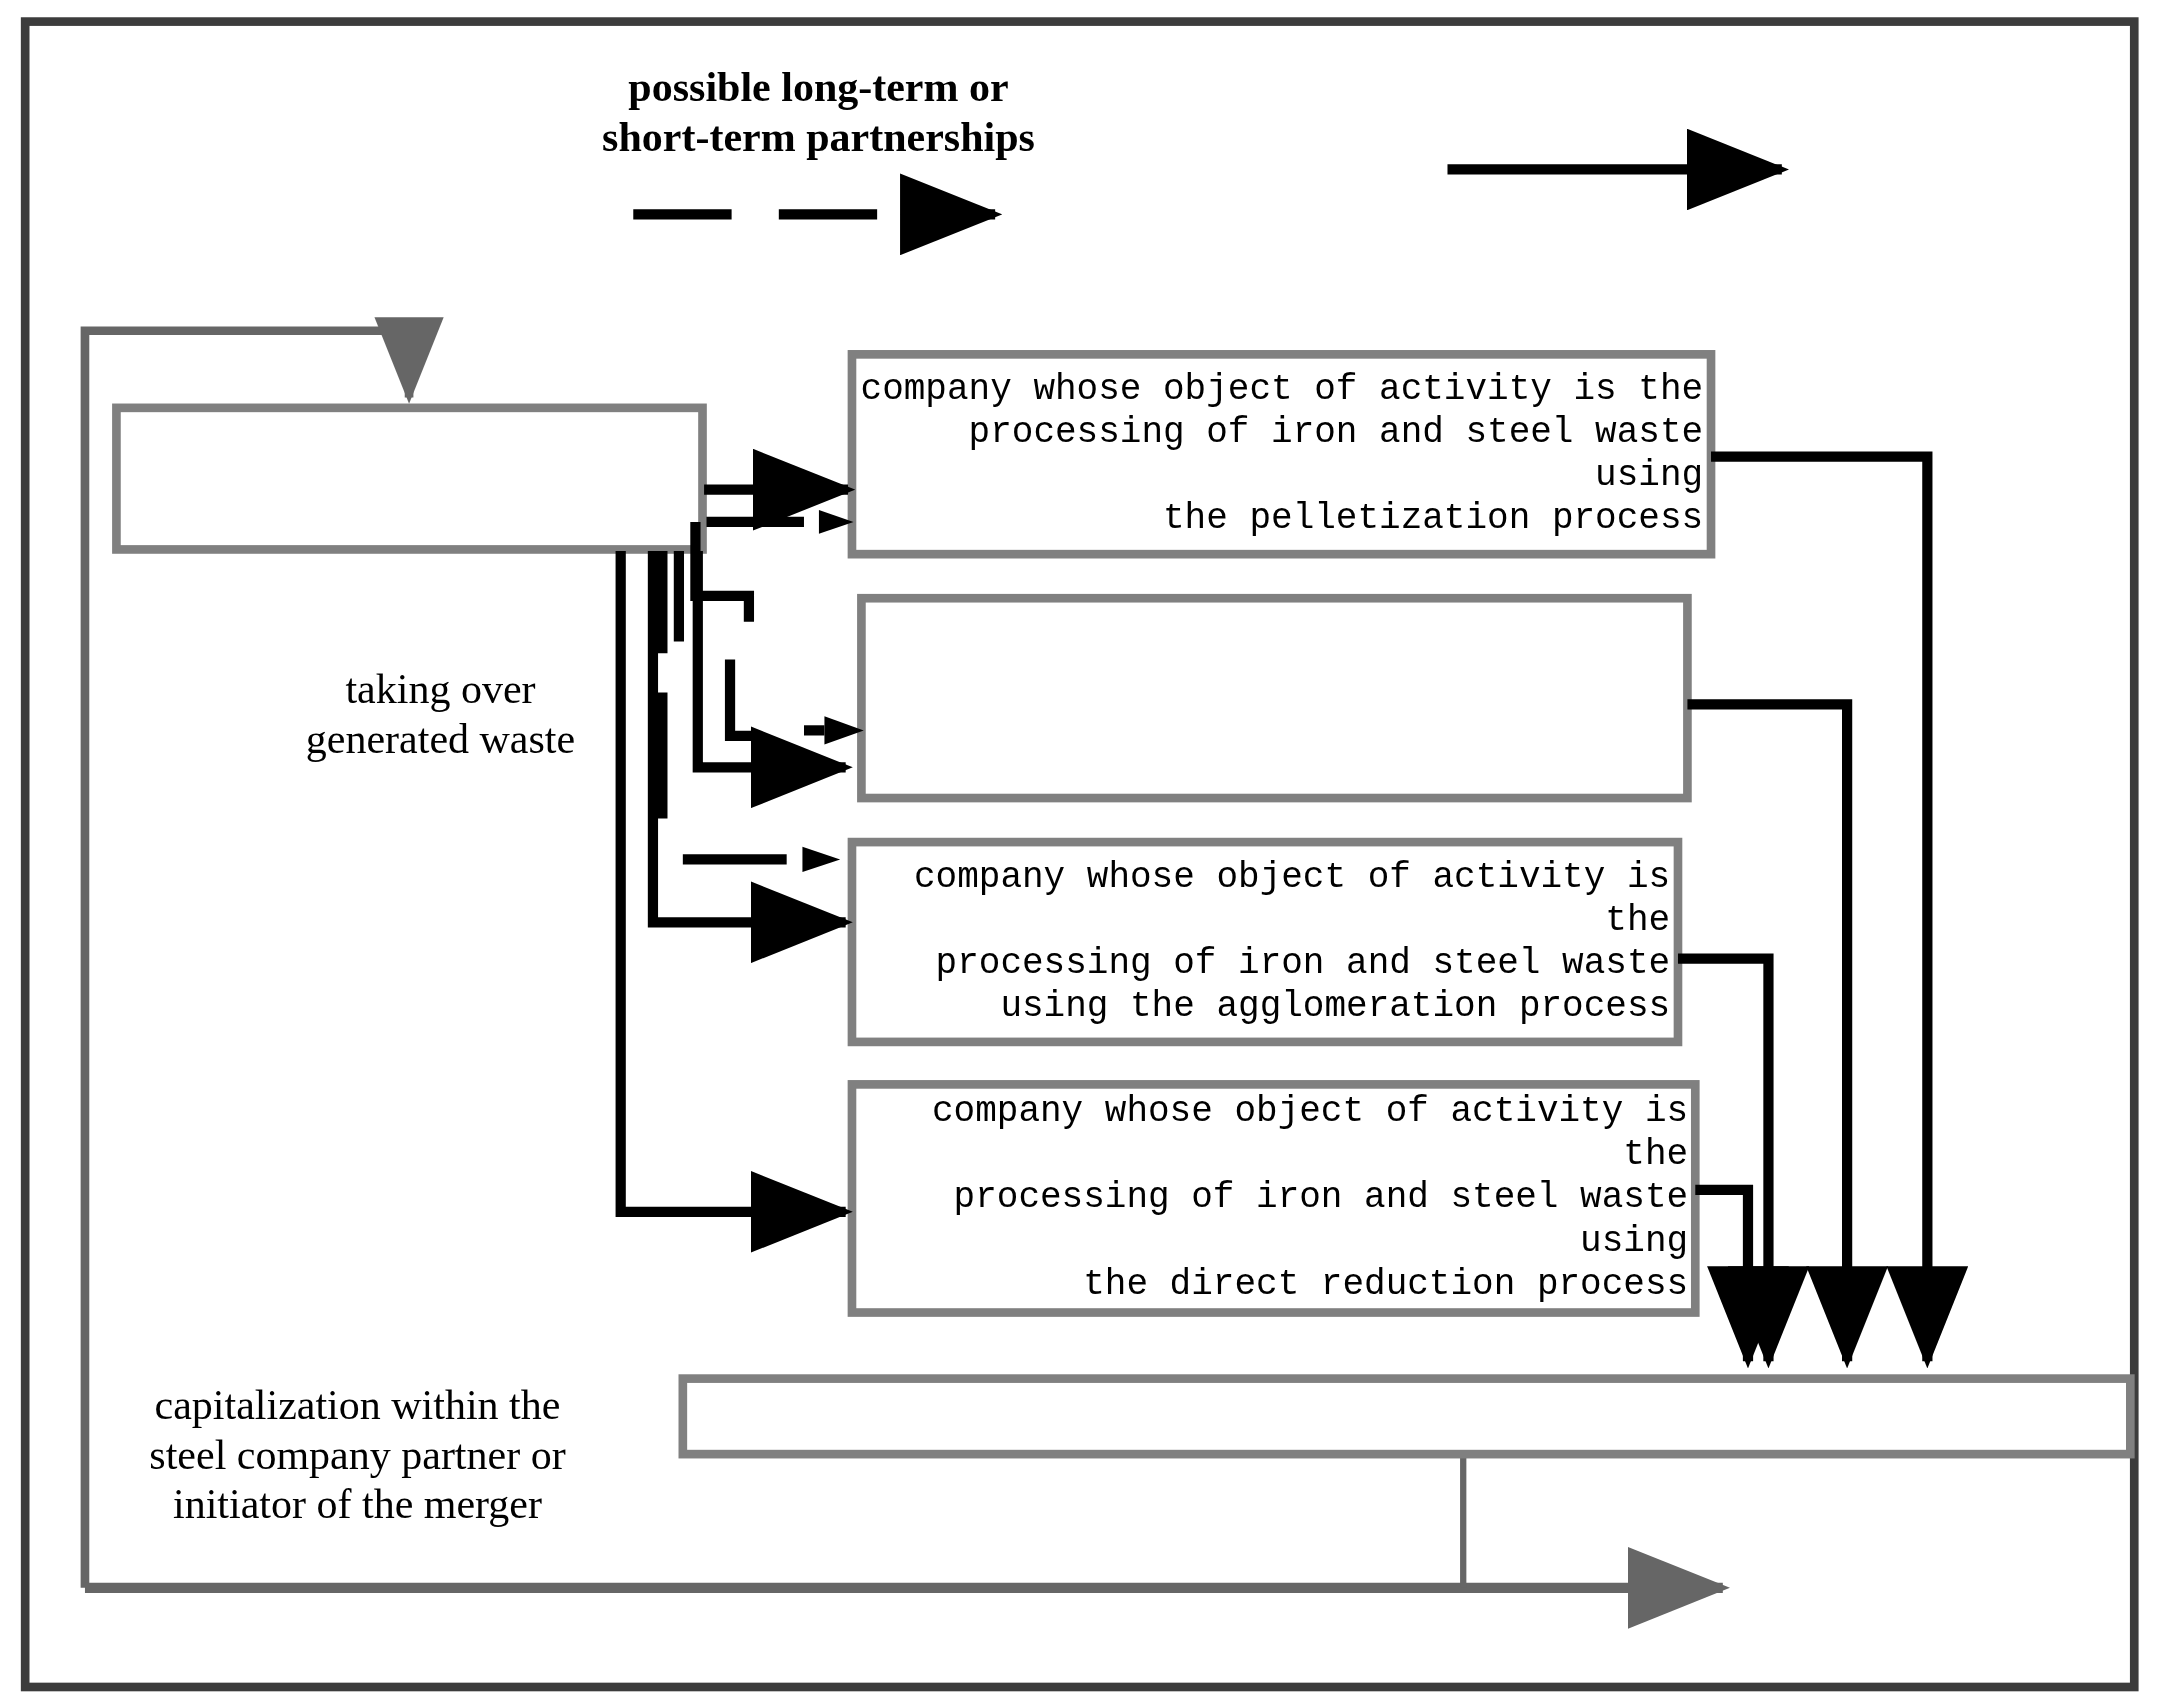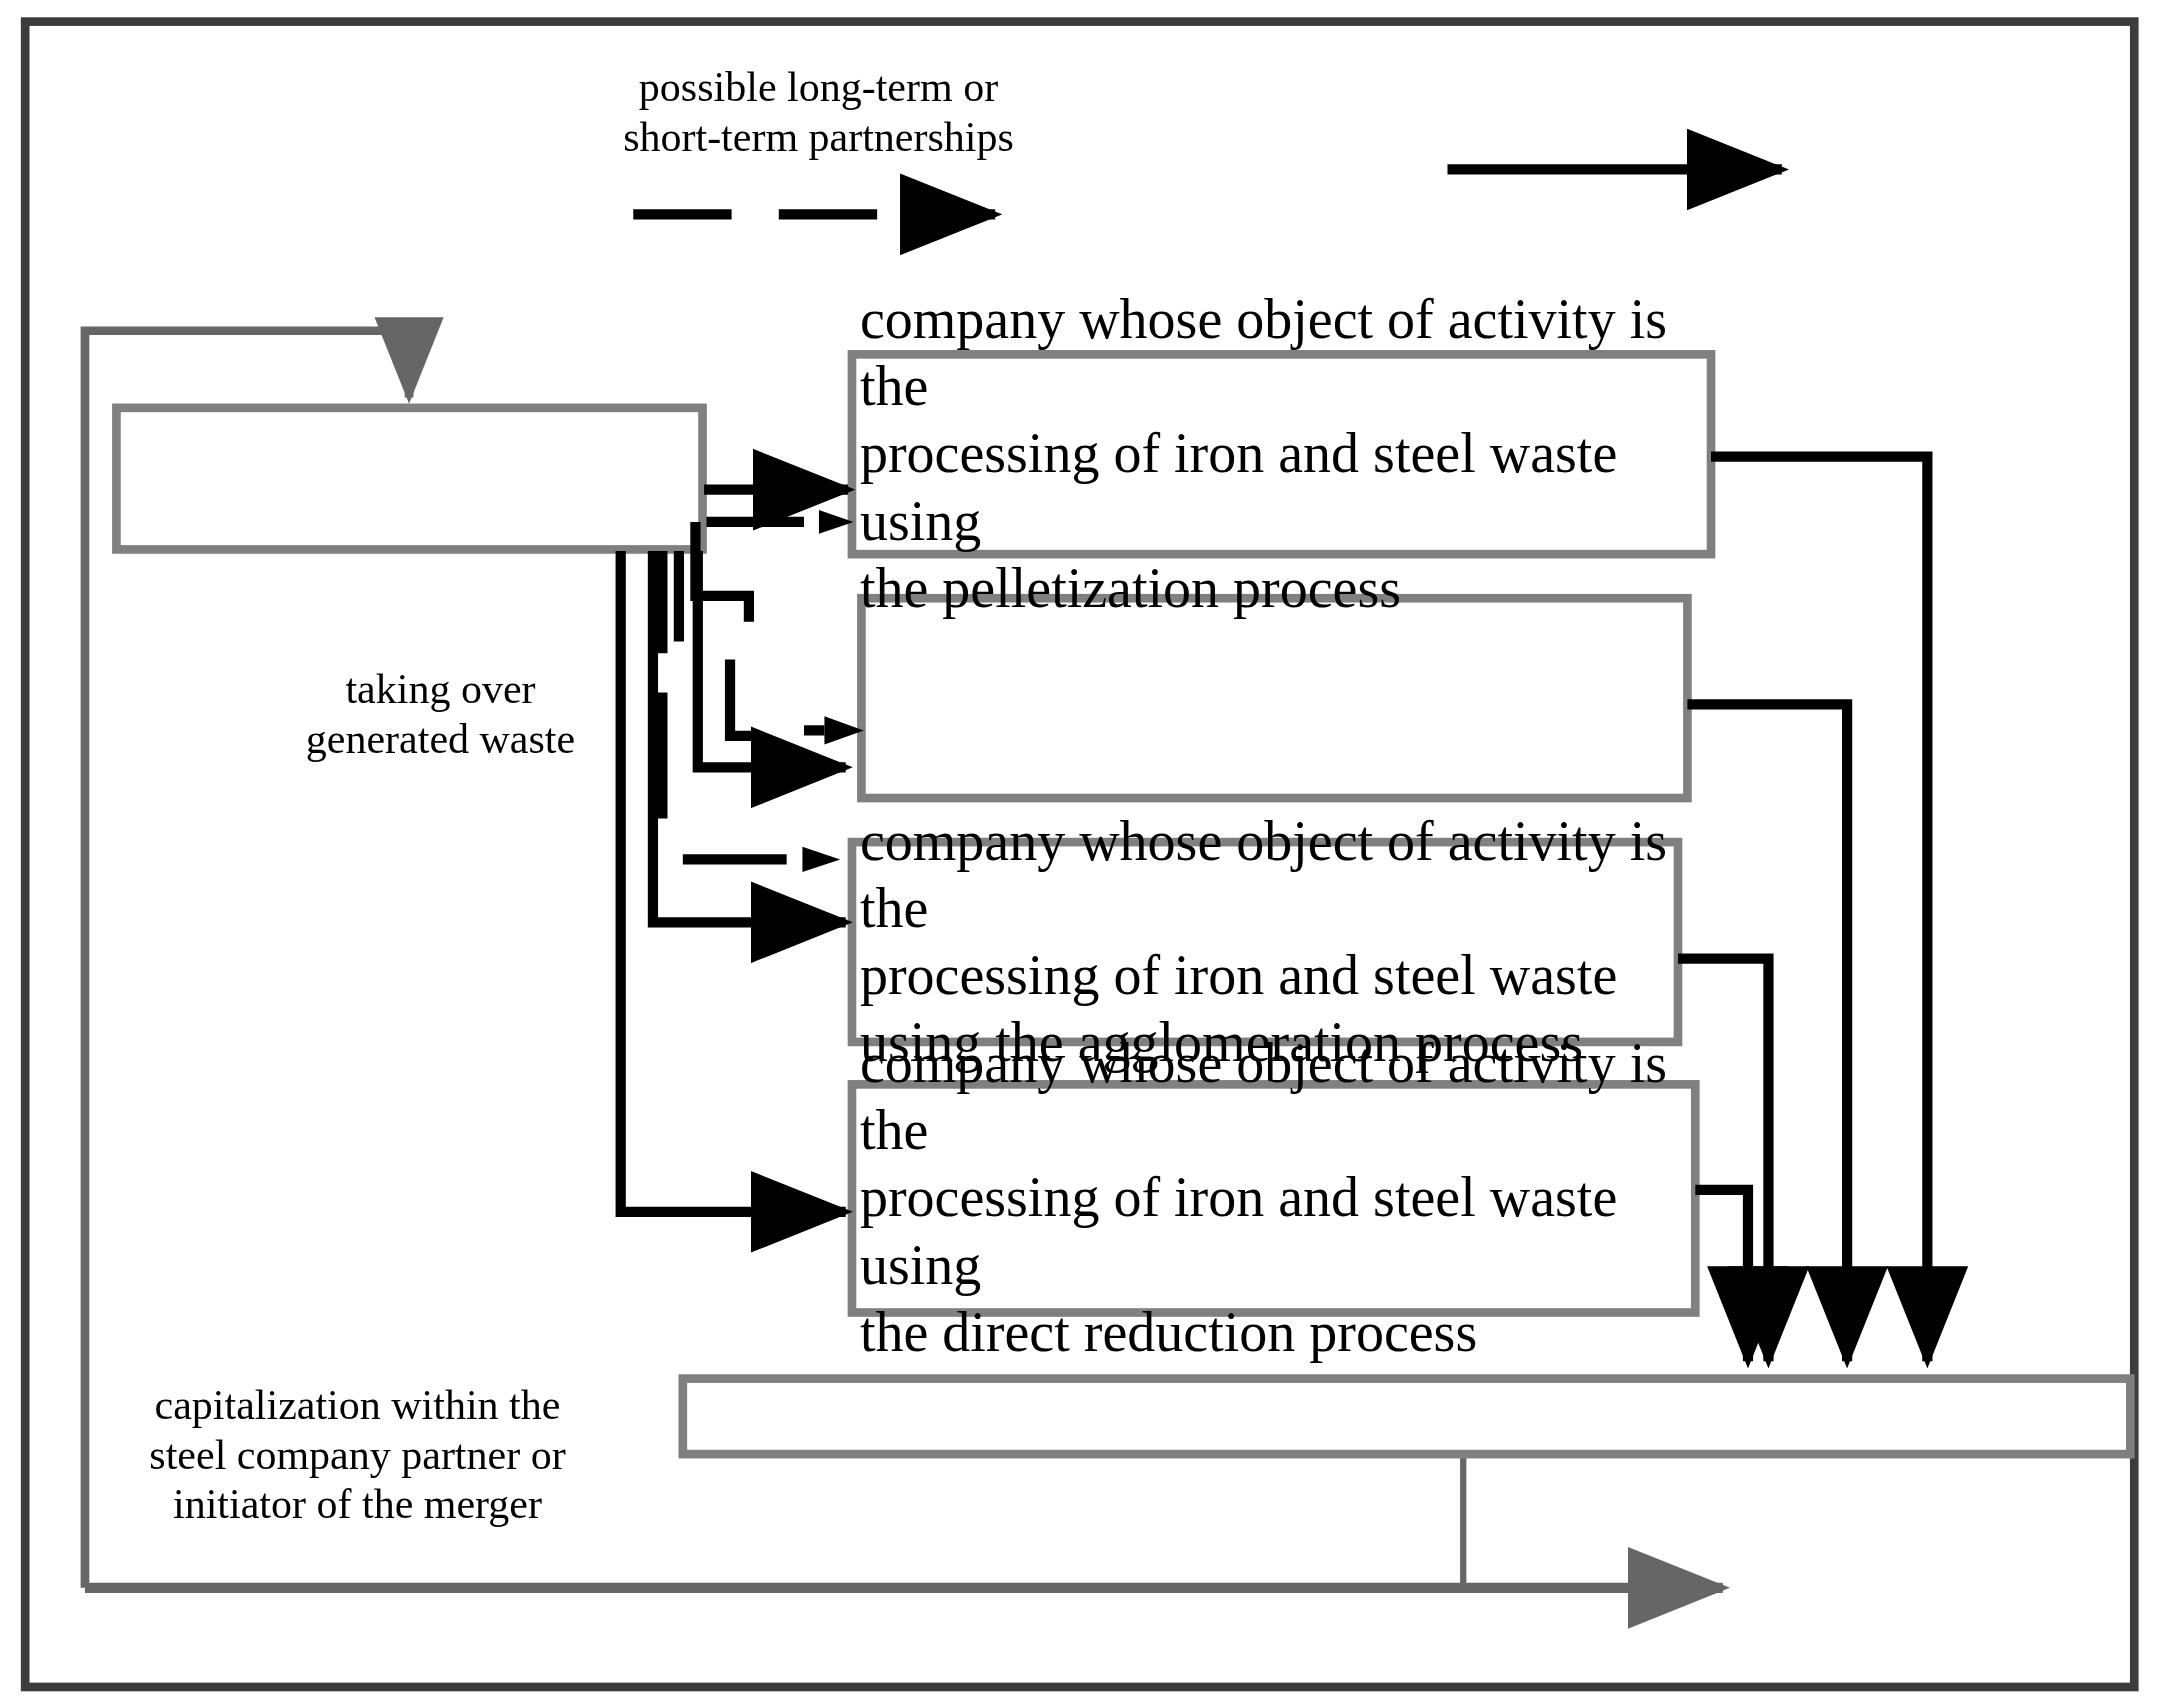--- a/index.html
+++ b/index.html
@@ -36,27 +36,28 @@
     font-size: 42px;
   }
   .free-label {
     font-size: 42px;
   }
   .boxtext {
     position: absolute;
     display: flex;
     align-items: center;
     justify-content: center;
-    text-align: left;
+    text-align: right;
     line-height: 1.2;
-    font-size: 56px;
+    font-size: 36px;
     color: #000000;
     box-sizing: border-box;
     white-space: pre-line;
     padding: 0 7.9px;
+    font-family: Liberation Mono, monospace;
   }
 </style>
 </head>
 <body>
 
 <div id="canvas">
 
   <svg id="diagram-svg" viewBox="0 0 2747 2169">
     <defs>
       <marker id="ah-black" markerWidth="10" markerHeight="8" refX="9.3" refY="4" orient="auto" markerUnits="strokeWidth">
@@ -156,21 +157,21 @@
     <g>
       <path d="M 2133,1218 L 2248,1218 L 2248,1730" fill="none" stroke="#000000" stroke-width="13" marker-end="url(#ah-black)"></path>
     </g>
 
     <g>
       <path d="M 2155,1512 L 2222,1512 L 2222,1730" fill="none" stroke="#000000" stroke-width="13" marker-end="url(#ah-black)"></path>
     </g>
 
   </svg>
 
-  <div class="lbl legend-caption" style="left:543px; top:63px; width:551px;">possible long-term or
+  <div class="lbl legend-caption" style="left:543px; top:63px; width:551px;font-weight:bold;">possible long-term or
 short-term partnerships</div>
 
 
 
   <div class="boxtext" style="left:852px; top:354px; width:859px; height:200px;">company whose object of activity is the
 processing of iron and steel waste using
 the pelletization process</div>
 
 
   <div class="boxtext" style="left:852px; top:842px; width:826px; height:200px;">company whose object of activity is the

